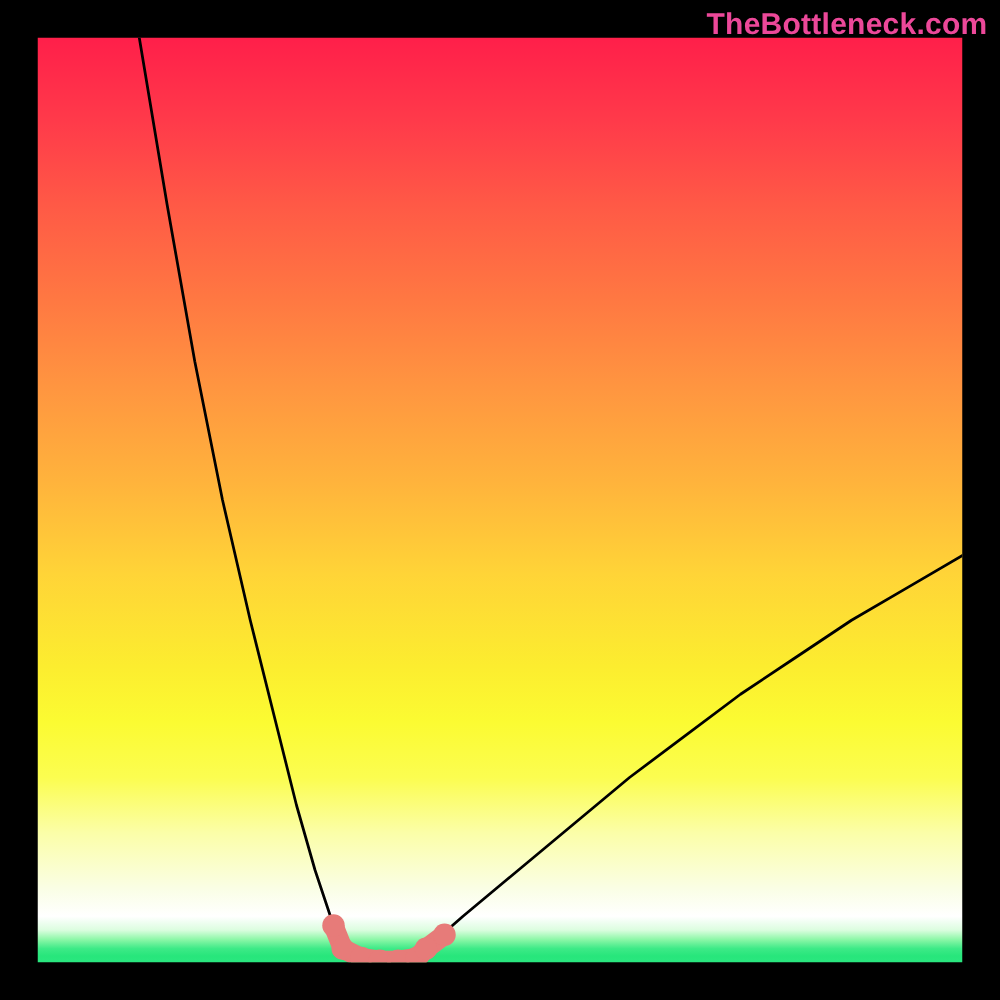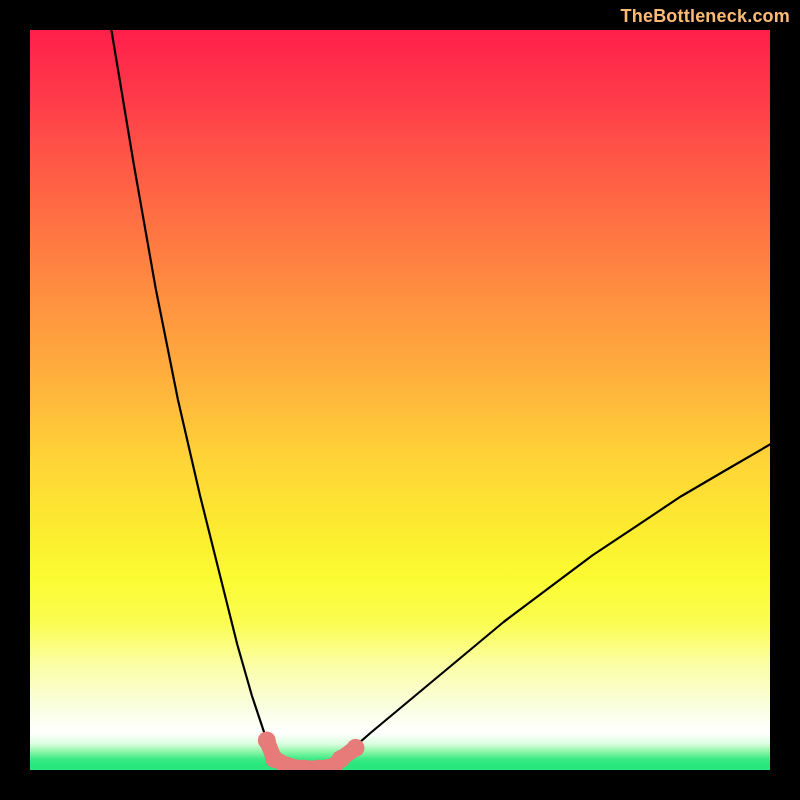--- a/index.html
+++ b/index.html
@@ -8,23 +8,23 @@
     position: relative;
     width: 800px;
     height: 800px;
     background: #000;
   }
   .watermark {
     position: absolute;
     top: 6px;
     right: 10px;
     font-family: Arial, Helvetica, sans-serif;
-    font-size: 18px;
+    font-size: 24px;
     font-weight: 600;
-    color: #fdba74;
+    color: #ec4899;
     letter-spacing: 0.2px;
     z-index: 10;
   }
   .plot-area {
     position: absolute;
     left: 30px;
     top: 30px;
     width: 740px;
     height: 740px;
     overflow: hidden;

